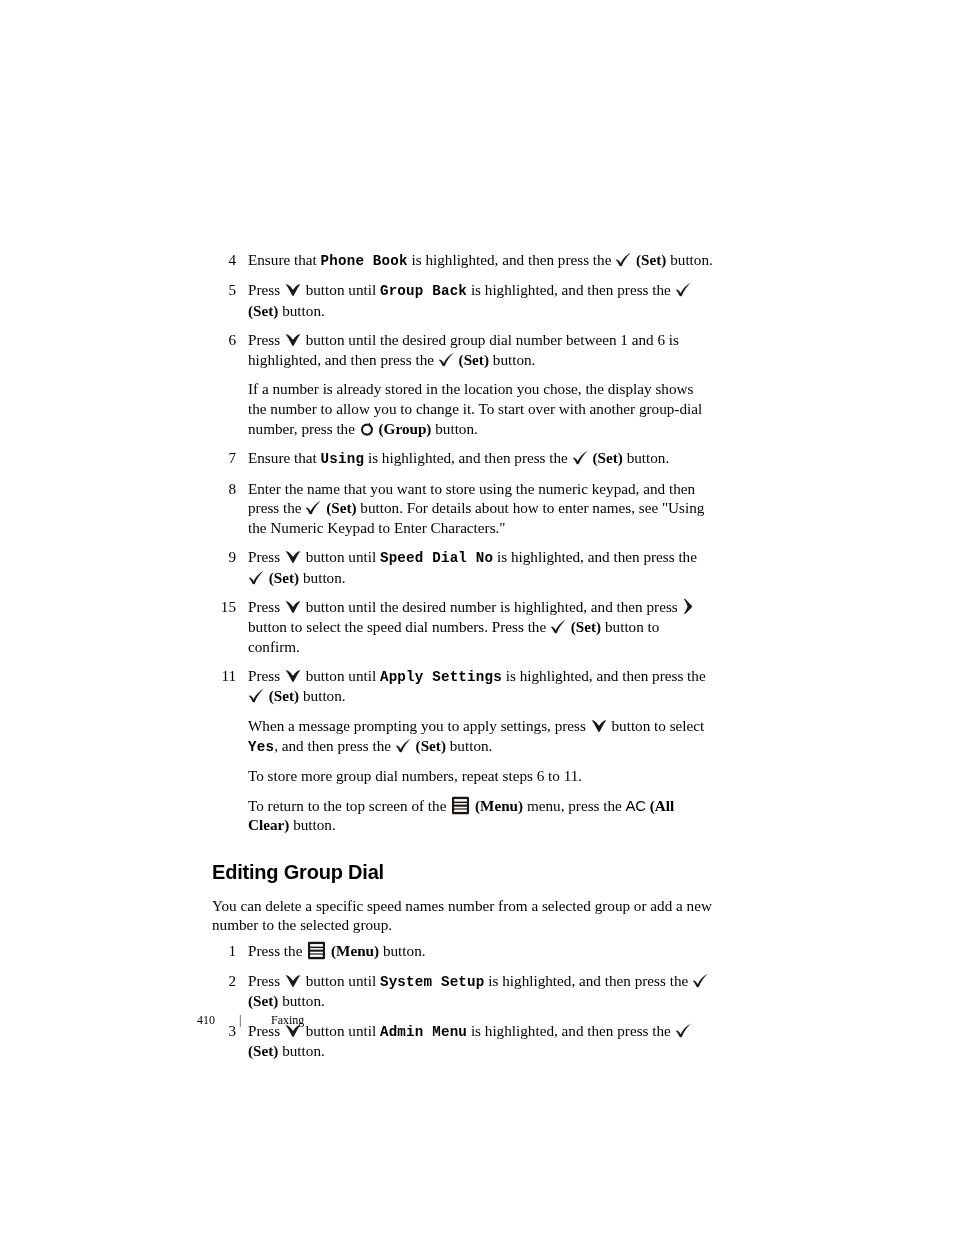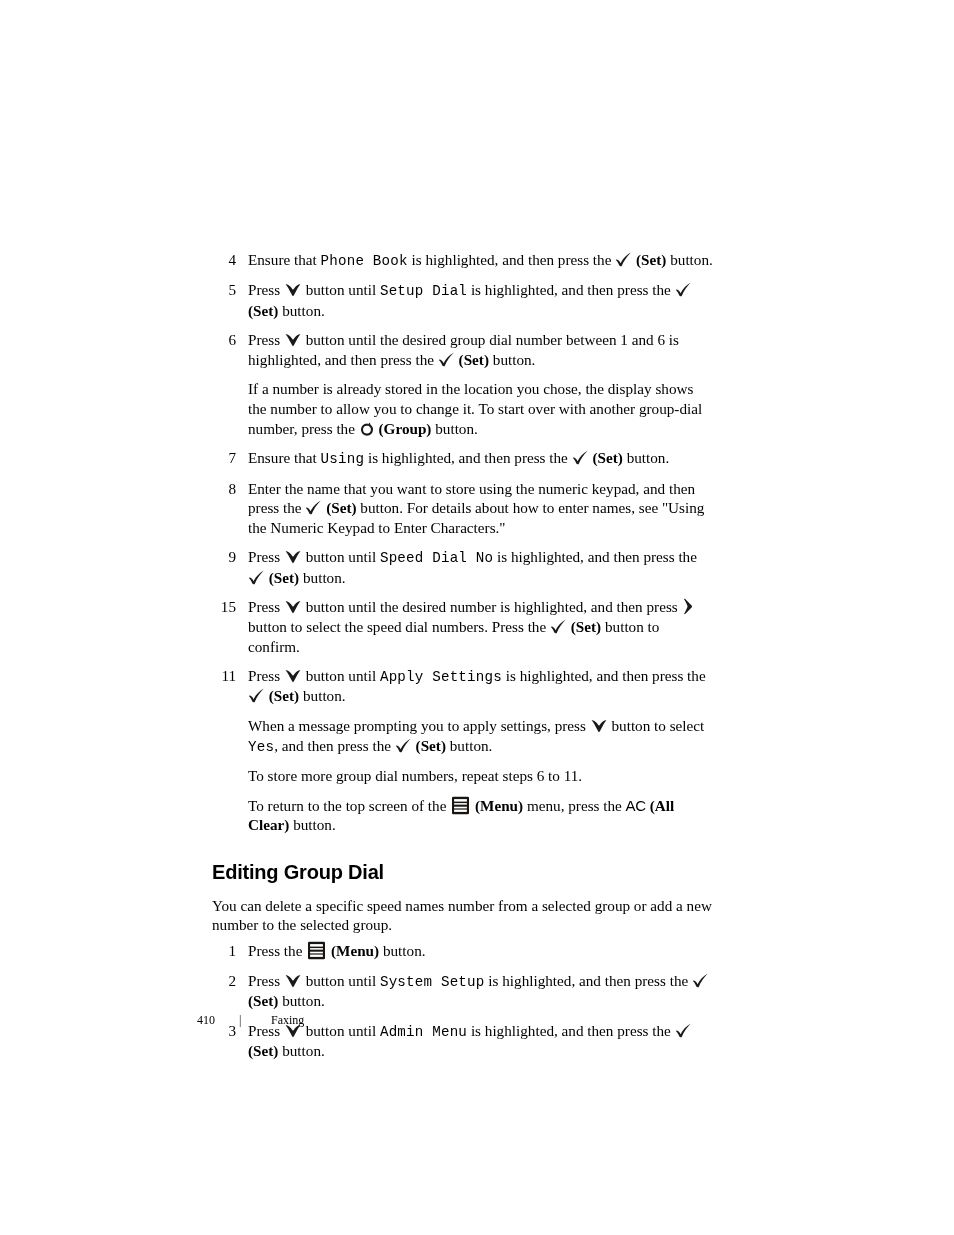--- a/index.html
+++ b/index.html
@@ -76,20 +76,21 @@
     font-size: 20px;
     letter-spacing: -0.2px;
     margin: 26px 0 12px 0;
   }
 
   
   .mono {
     font-family: "Liberation Mono", "DejaVu Sans Mono", monospace;
     font-size: 14.2px;
     letter-spacing: 0.2px;
+    font-weight: bold;
   }
   .b {
     font-weight: bold;
   }
 
   
   .icon {
     display: inline-block;
     vertical-align: -2px;
     position: relative;
@@ -133,21 +134,21 @@
         <li class="step">
           <span class="step-num">4</span>
           <span class="step-body">Ensure that <span class="mono">Phone  Book</span> is highlighted, and then press the <span class="icon icon-set"><svg viewBox="0 0 17 15">
                 <path d="M1.2 7.6 C2.6 7.2 4.2 8.6 5.6 11.2 C7.4 7.4 11.2 3.0 15.8 0.6 C12.0 4.4 8.8 9.0 6.6 14.2 C5.4 14.6 4.6 14.2 4.2 13.2 C3.4 11.0 2.4 9.2 1.2 8.4 Z" fill="#1a1a1a"></path>
               </svg></span><span class="b"> (Set)</span> button.</span>
         </li>
         <li class="step">
           <span class="step-num">5</span>
           <span class="step-body">Press <span class="icon icon-down"><svg viewBox="0 0 16 14">
                 <path d="M0.6 1.2 C2.6 1.0 4.6 2.2 6.2 4.6 C6.8 5.6 7.4 6.4 8.0 6.8 C8.6 6.4 9.2 5.6 9.8 4.6 C11.4 2.2 13.4 1.0 15.4 1.2 C13.6 3.4 11.6 6.8 9.8 10.6 C9.2 11.9 8.6 12.8 8.0 13.2 C7.4 12.8 6.8 11.9 6.2 10.6 C4.4 6.8 2.4 3.4 0.6 1.2 Z" fill="#1a1a1a"></path>
-              </svg></span> button until <span class="mono">Setup  Dial</span> is highlighted, and then press the <span class="icon icon-set"><svg viewBox="0 0 17 15">
+              </svg></span> button until <span class="mono">Group  Back</span> is highlighted, and then press the <span class="icon icon-set"><svg viewBox="0 0 17 15">
                 <path d="M1.2 7.6 C2.6 7.2 4.2 8.6 5.6 11.2 C7.4 7.4 11.2 3.0 15.8 0.6 C12.0 4.4 8.8 9.0 6.6 14.2 C5.4 14.6 4.6 14.2 4.2 13.2 C3.4 11.0 2.4 9.2 1.2 8.4 Z" fill="#1a1a1a"></path>
               </svg></span><span class="b"> (Set)</span> button.</span>
         </li>
         <li class="step">
           <span class="step-num">6</span>
           <span class="step-body">Press <span class="icon icon-down"><svg viewBox="0 0 16 14">
                 <path d="M0.6 1.2 C2.6 1.0 4.6 2.2 6.2 4.6 C6.8 5.6 7.4 6.4 8.0 6.8 C8.6 6.4 9.2 5.6 9.8 4.6 C11.4 2.2 13.4 1.0 15.4 1.2 C13.6 3.4 11.6 6.8 9.8 10.6 C9.2 11.9 8.6 12.8 8.0 13.2 C7.4 12.8 6.8 11.9 6.2 10.6 C4.4 6.8 2.4 3.4 0.6 1.2 Z" fill="#1a1a1a"></path>
               </svg></span> button until the desired group dial number between 1 and 6 is highlighted, and then press the <span class="icon icon-set"><svg viewBox="0 0 17 15">
                 <path d="M1.2 7.6 C2.6 7.2 4.2 8.6 5.6 11.2 C7.4 7.4 11.2 3.0 15.8 0.6 C12.0 4.4 8.8 9.0 6.6 14.2 C5.4 14.6 4.6 14.2 4.2 13.2 C3.4 11.0 2.4 9.2 1.2 8.4 Z" fill="#1a1a1a"></path>
               </svg></span><span class="b"> (Set)</span> button.</span>

